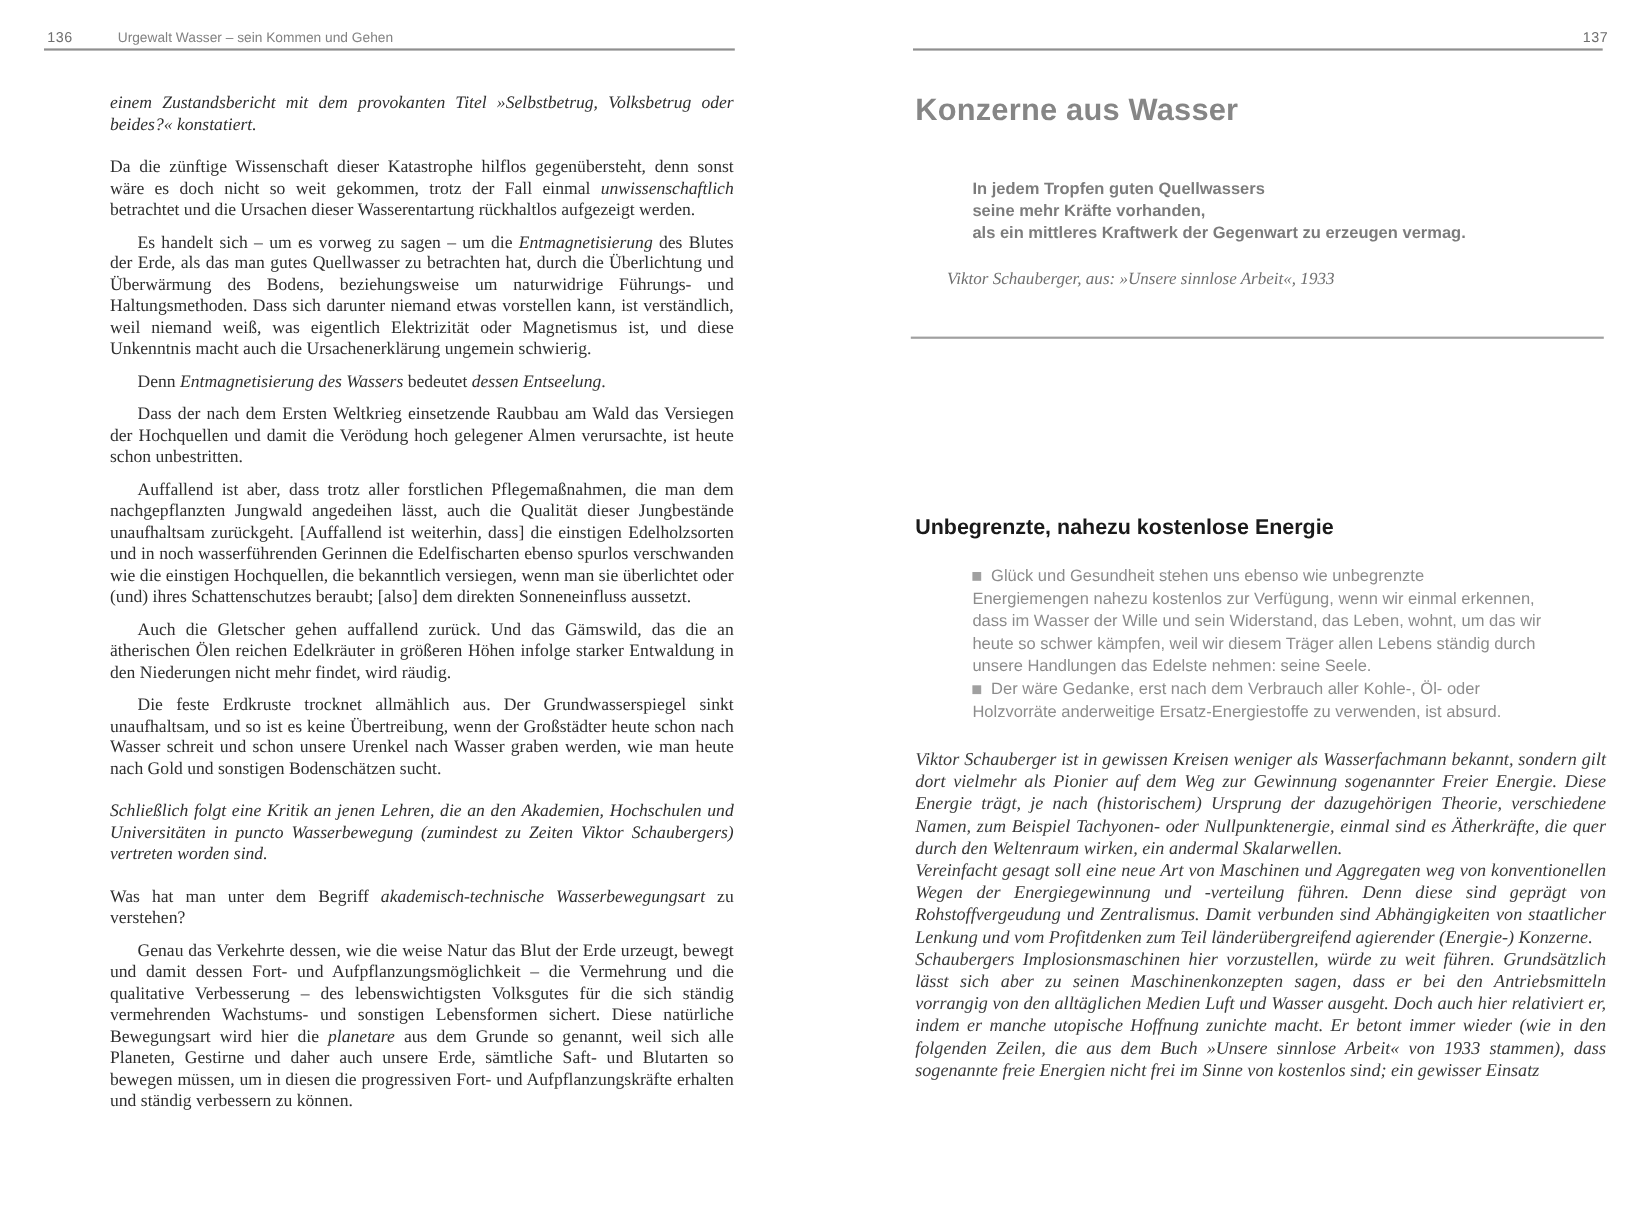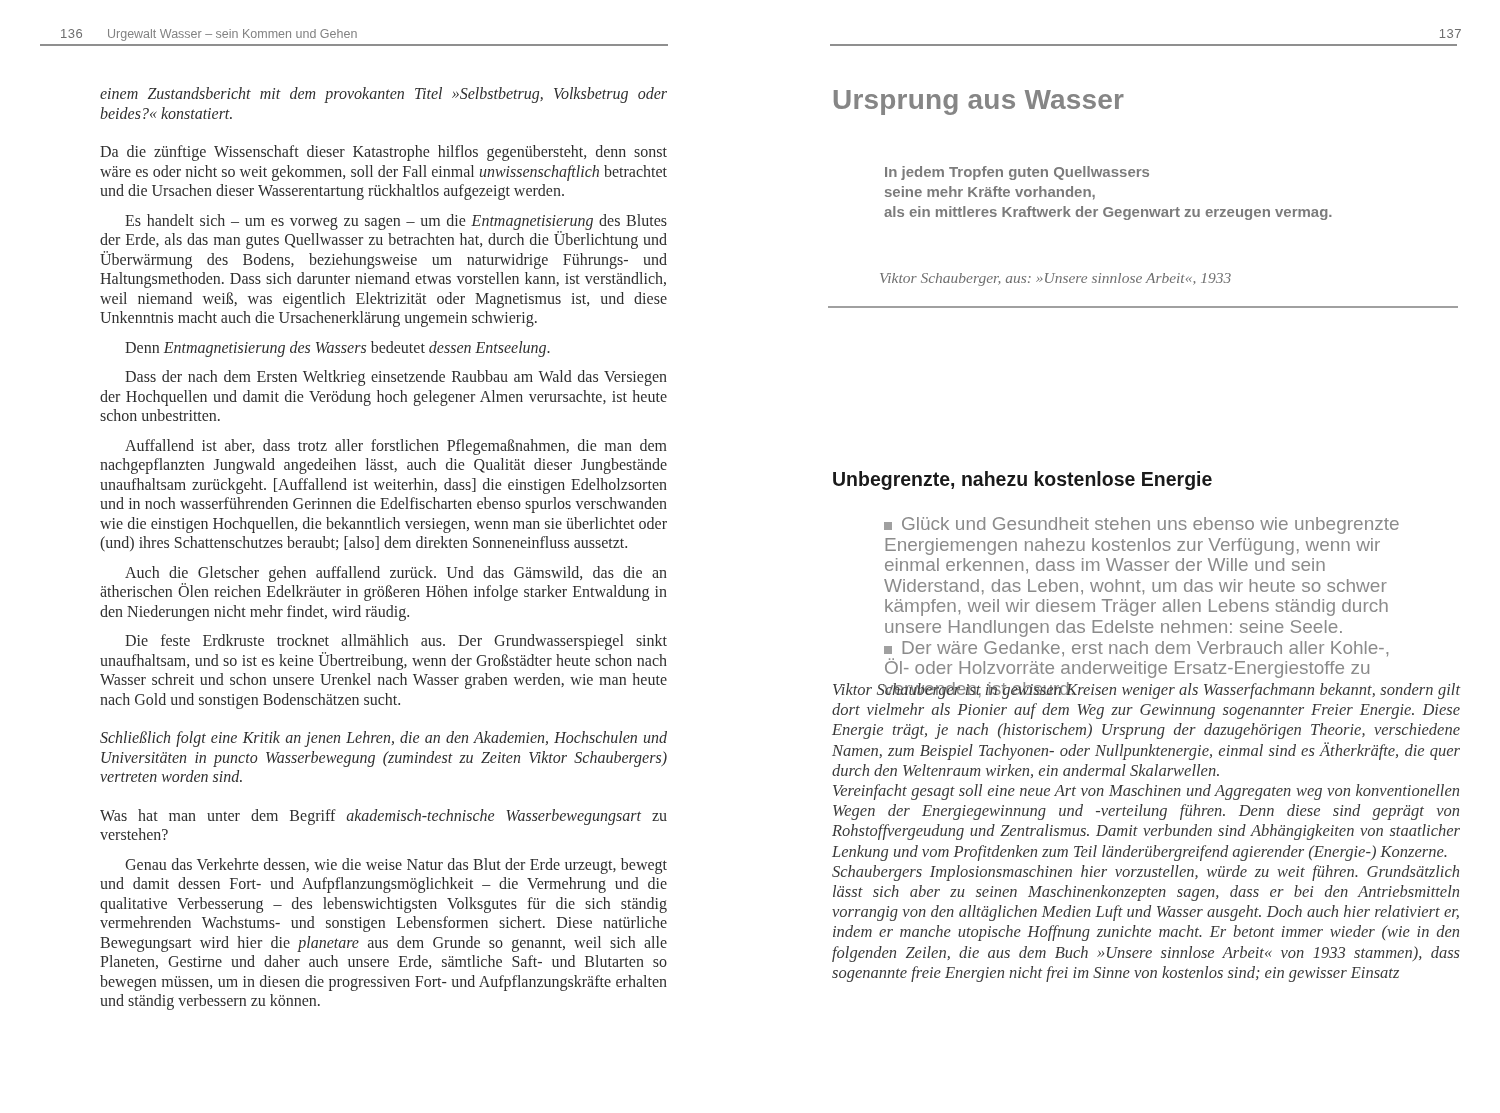--- a/index.html
+++ b/index.html
@@ -23,61 +23,61 @@
   .body-col p{margin:10px;}
   .body-col p.gap{margin-top:19px;}
   .body-col p.ind{text-indent:25px;}
   .body-col p.it{font-style:italic;}
   .body-col em{font-style:italic;}
   
   .chapter{font-family:"Liberation Sans", sans-serif;font-weight:bold;font-size:28px;line-height:35px;color:var(--chapter_title);letter-spacing:.2px;}
   .epi{font-family:"Liberation Sans", sans-serif;font-size:15px;line-height:20px;color:var(--epigraph_text);font-weight:bold;}
   .attrib{font-style:italic;font-size:15.5px;color:var(--attribution);}
   .sect-head{font-family:"Liberation Sans", sans-serif;font-weight:bold;font-size:19.5px;color:var(--section_heading);}
-  .bullets{width:520px;font-family:"Liberation Sans", sans-serif;font-size:19px;line-height:20.6px;color:var(--bullet_text);}
+  .bullets{width:520px;font-family:"Liberation Sans", sans-serif;font-size:15px;line-height:20.6px;color:var(--bullet_text);}
   .bullets p{margin:0;}
   .sq{display:inline-block;width:8px;height:8px;background:var(--bullet_square);margin-right:9px;}
   .commentary{width:628px;font-style:italic;font-size:16.5px;line-height:20.2px;color:var(--commentary_ink);text-align:justify;hyphens:auto;}
   .commentary p{margin:0;}
 </style>
 </head>
 <body>
 
-<div class="abs folio" style="left:60px;top:26px;">136</div>
+<div class="abs folio" style="left:43px;top:26px;">136</div>
 <div class="abs runhead" style="left:107px;top:27px;">Urgewalt Wasser – sein Kommen und Gehen</div>
 <div class="abs hrule" style="left:40px;top:44px;width:628px;"></div>
 
 <div class="abs body-col" style="left:90px;top:74px;">
     <p class="it"><span>einem Zustandsbericht mit dem provokanten Titel »Selbstbetrug, Volksbetrug oder beides?« konstatiert.</span></p>
-    <p class="gap "><span>Da die zünftige Wissenschaft dieser Katastrophe hilflos gegenübersteht, denn sonst wäre es oder nicht so weit gekommen, soll der Fall einmal </span><em>unwissenschaftlich</em><span> betrachtet und die Ursachen dieser Wasserentartung rückhaltlos aufgezeigt werden.</span></p>
+    <p class="gap "><span>Da die zünftige Wissenschaft dieser Katastrophe hilflos gegenübersteht, denn sonst wäre es doch nicht so weit gekommen, trotz der Fall einmal </span><em>unwissenschaftlich</em><span> betrachtet und die Ursachen dieser Wasserentartung rückhaltlos aufgezeigt werden.</span></p>
     <p class="ind "><span>Es handelt sich – um es vorweg zu sagen – um die </span><em>Entmagnetisierung</em><span> des Blutes der Erde, als das man gutes Quellwasser zu betrachten hat, durch die Überlichtung und Überwärmung des Bodens, beziehungsweise um naturwidrige Führungs- und Haltungsmethoden. Dass sich darunter niemand etwas vorstellen kann, ist verständlich, weil niemand weiß, was eigentlich Elektrizität oder Magnetismus ist, und diese Unkenntnis macht auch die Ursachenerklärung ungemein schwierig.</span></p>
     <p class="ind "><span>Denn </span><em>Entmagnetisierung des Wassers</em><span> bedeutet </span><em>dessen Entseelung</em><span>.</span></p>
     <p class="ind "><span>Dass der nach dem Ersten Weltkrieg einsetzende Raubbau am Wald das Versiegen der Hochquellen und damit die Verödung hoch gelegener Almen verursachte, ist heute schon unbestritten.</span></p>
     <p class="ind "><span>Auffallend ist aber, dass trotz aller forstlichen Pflegemaßnahmen, die man dem nachgepflanzten Jungwald angedeihen lässt, auch die Qualität dieser Jungbestände unaufhaltsam zurückgeht. [Auffallend ist weiterhin, dass] die einstigen Edelholzsorten und in noch wasserführenden Gerinnen die Edelfischarten ebenso spurlos verschwanden wie die einstigen Hochquellen, die bekanntlich versiegen, wenn man sie überlichtet oder (und) ihres Schattenschutzes beraubt; [also] dem direkten Sonneneinfluss aussetzt.</span></p>
     <p class="ind "><span>Auch die Gletscher gehen auffallend zurück. Und das Gämswild, das die an ätherischen Ölen reichen Edelkräuter in größeren Höhen infolge starker Entwaldung in den Niederungen nicht mehr findet, wird räudig.</span></p>
     <p class="ind "><span>Die feste Erdkruste trocknet allmählich aus. Der Grundwasserspiegel sinkt unaufhaltsam, und so ist es keine Übertreibung, wenn der Großstädter heute schon nach Wasser schreit und schon unsere Urenkel nach Wasser graben werden, wie man heute nach Gold und sonstigen Bodenschätzen sucht.</span></p>
     <p class="gap it"><span>Schließlich folgt eine Kritik an jenen Lehren, die an den Akademien, Hochschulen und Universitäten in puncto Wasserbewegung (zumindest zu Zeiten Viktor Schaubergers) vertreten worden sind.</span></p>
     <p class="gap "><span>Was hat man unter dem Begriff </span><em>akademisch-technische Wasserbewegungsart</em><span> zu verstehen?</span></p>
     <p class="ind "><span>Genau das Verkehrte dessen, wie die weise Natur das Blut der Erde urzeugt, bewegt und damit dessen Fort- und Aufpflanzungsmöglichkeit – die Vermehrung und die qualitative Verbesserung – des lebenswichtigsten Volksgutes für die sich ständig vermehrenden Wachstums- und sonstigen Lebensformen sichert. Diese natürliche Bewegungsart wird hier die </span><em>planetare</em><span> aus dem Grunde so genannt, weil sich alle Planeten, Gestirne und daher auch unsere Erde, sämtliche Saft- und Blutarten so bewegen müssen, um in diesen die progressiven Fort- und Aufpflanzungskräfte erhalten und ständig verbessern zu können.</span></p>
   </div>
 
 <div class="abs folio" style="left:1380px;top:26px;width:82px;text-align:right;">137</div>
 <div class="abs hrule" style="left:830px;top:44px;width:627px;"></div>
 
 <div class="abs chapter" style="left:832px;top:82px;">
-  <div>Ursprung aus Wasser</div>
+  <div>Konzerne aus Wasser</div>
 </div>
 
 <div class="abs epi" style="left:884px;top:162px;">
     <div>In jedem Tropfen guten Quellwassers</div>
     <div>seine mehr Kräfte vorhanden,</div>
     <div>als ein mittleres Kraftwerk der Gegenwart zu erzeugen vermag.</div>
   </div>
 
-<div class="abs attrib" style="left:879px;top:245px;margin-top:24px;">Viktor Schauberger, aus: »Unsere sinnlose Arbeit«, 1933</div>
+<div class="abs attrib" style="left:861px;top:245px;">Viktor Schauberger, aus: »Unsere sinnlose Arbeit«, 1933</div>
 
 <div class="abs hrule" style="left:828px;top:306px;width:630px;background:#a0a0a0;"></div>
 
 <div class="abs sect-head" style="left:832px;top:468px;">Unbegrenzte, nahezu kostenlose Energie</div>
 
 <div class="abs bullets" style="left:884px;top:514px;">
     <p><span class="sq"></span><span>Glück und Gesundheit stehen uns ebenso wie unbegrenzte Energiemengen nahezu kostenlos zur Verfügung, wenn wir einmal erkennen, dass im Wasser der Wille und sein Widerstand, das Leben, wohnt, um das wir heute so schwer kämpfen, weil wir diesem Träger allen Lebens ständig durch unsere Handlungen das Edelste nehmen: seine Seele.</span></p>
     <p><span class="sq"></span><span>Der wäre Gedanke, erst nach dem Verbrauch aller Kohle-, Öl- oder Holzvorräte anderweitige Ersatz-Energiestoffe zu verwenden, ist absurd.</span></p>
   </div>
 

